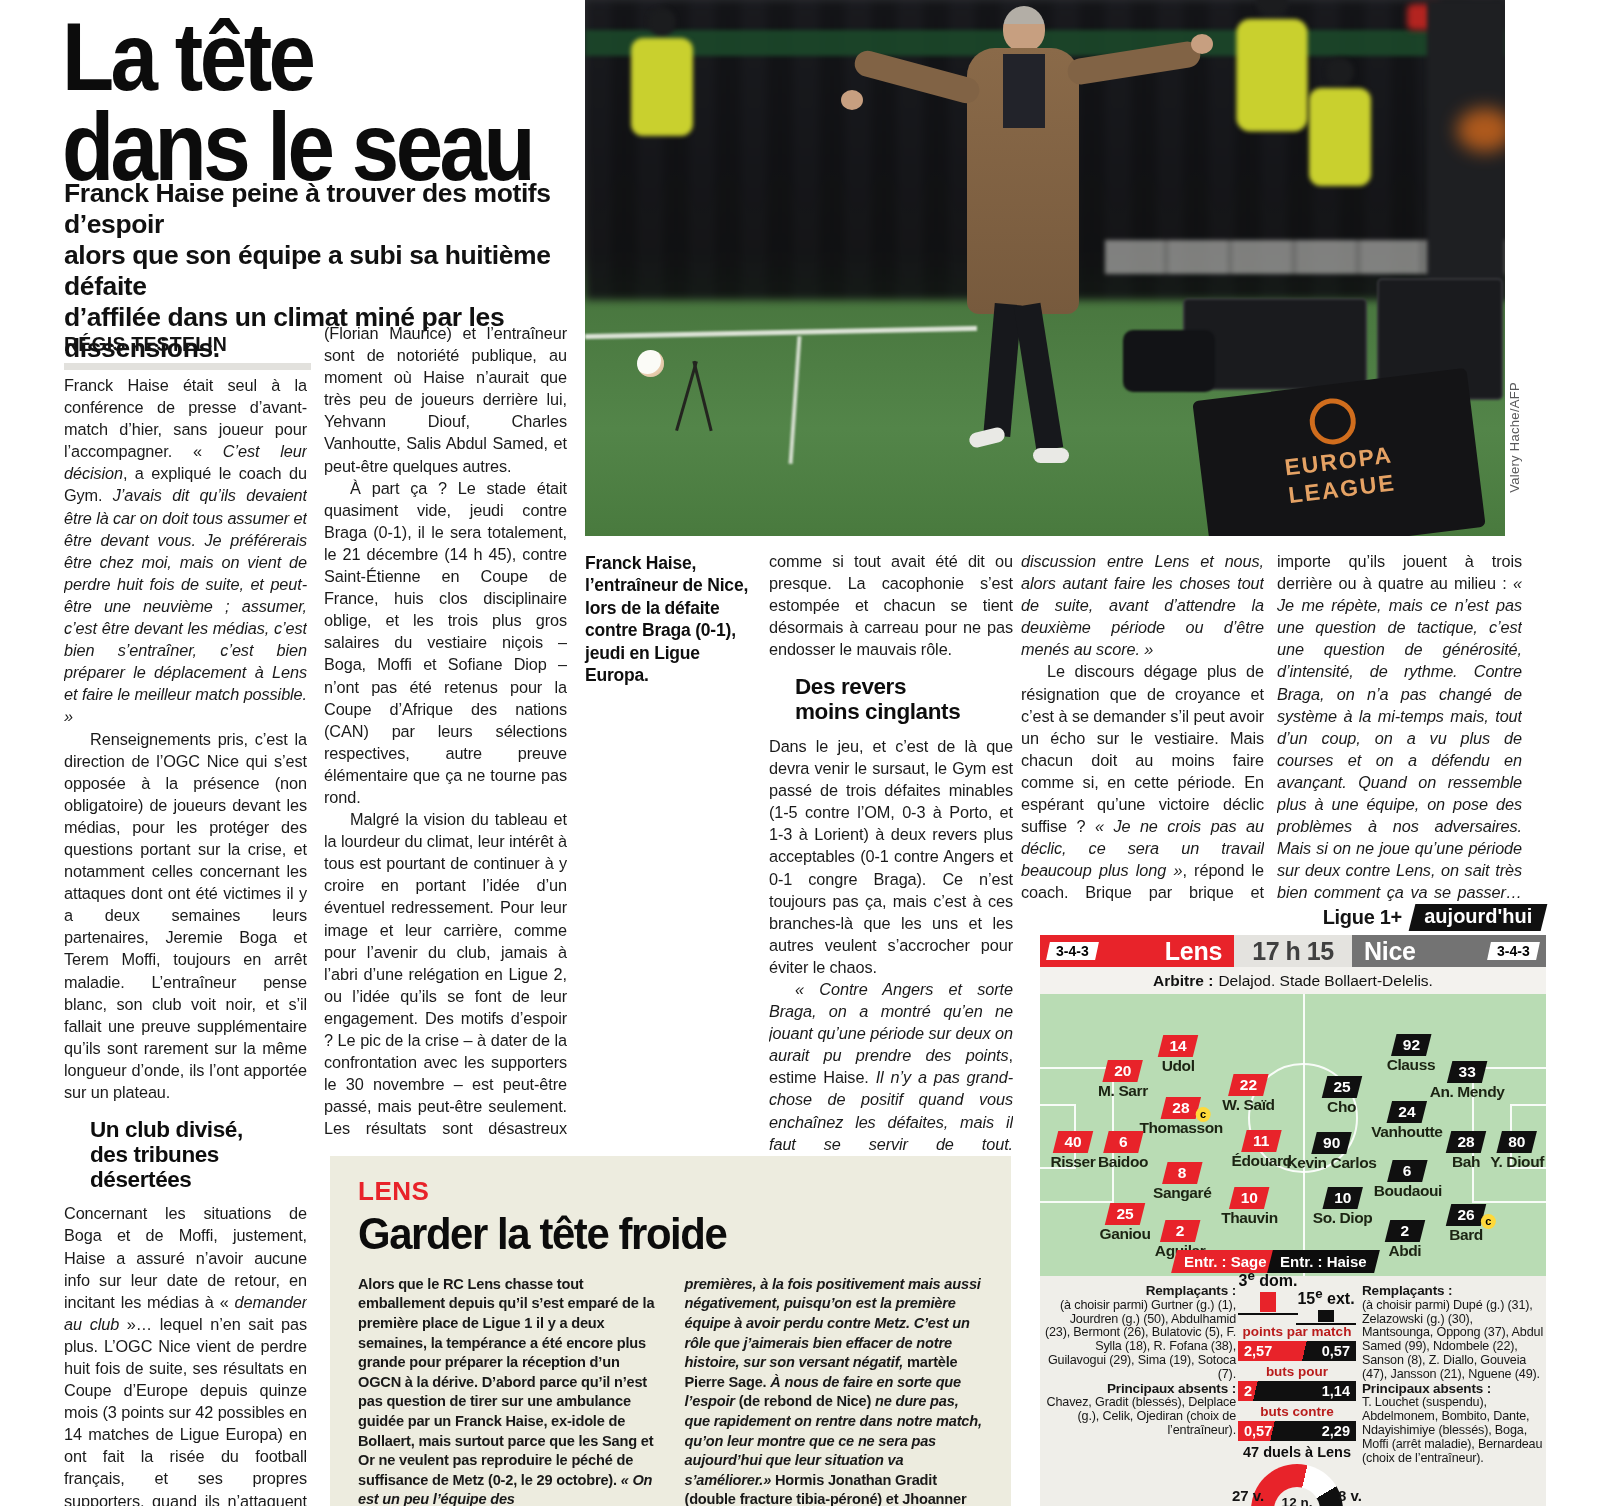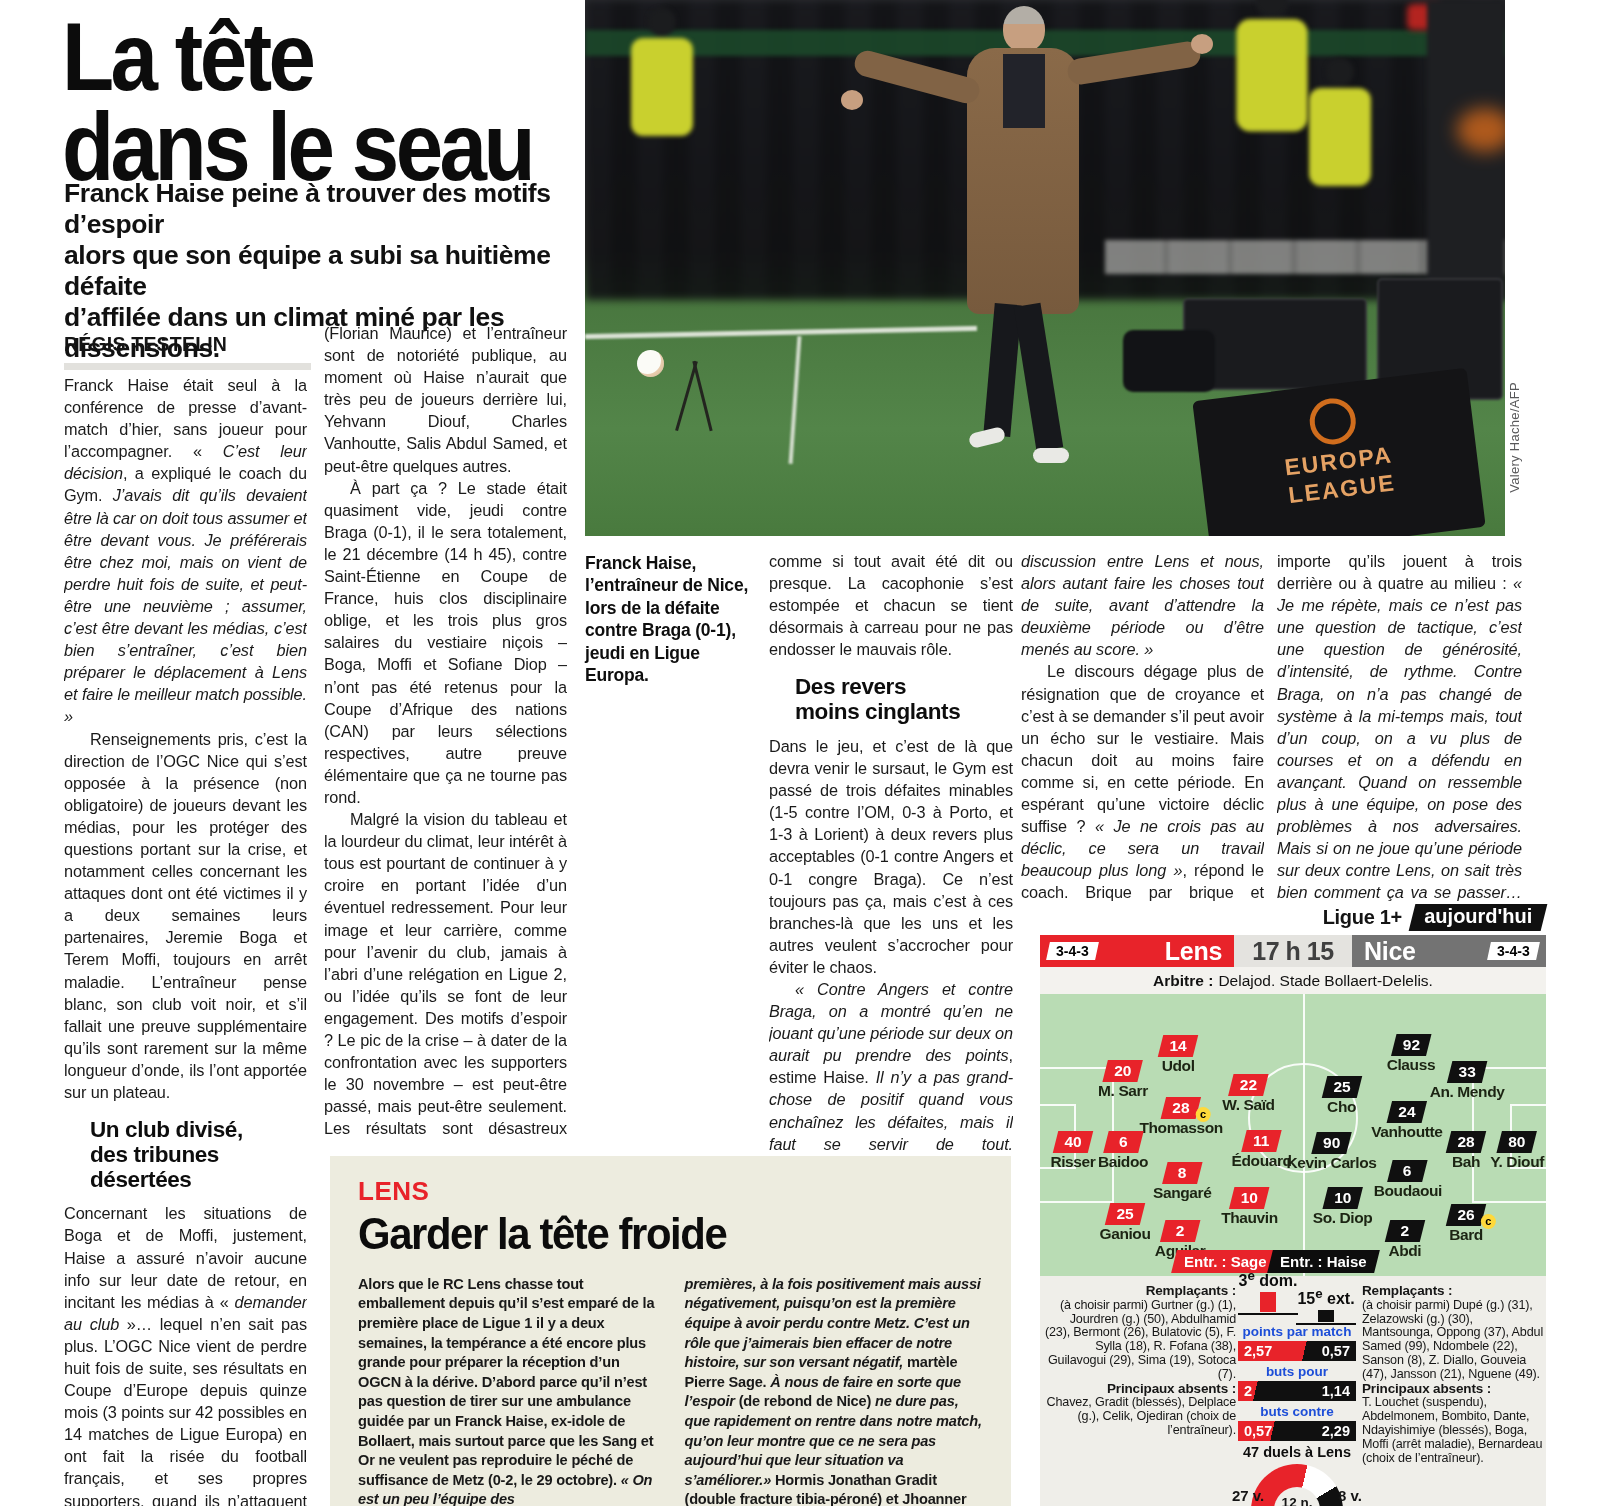--- a/index.html
+++ b/index.html
@@ -159,21 +159,21 @@
   .subs-title{font-weight:700;font-size:13.5px}
   #mid{position:absolute;left:198px;top:0;width:118px;height:100%}
   .rank{position:absolute;width:60px;text-align:center;font-weight:700;font-size:16px;color:#0d0d0d}
   .rank .bar{margin:2px auto 0}
   .rank .base{height:2px;background:#0d0d0d;margin-top:1px}
   #rank-home{left:0;top:-8px}
   #rank-home .bar{width:16px;height:20px;background:#e8232a}
   #rank-away{left:58px;top:10px}
   #rank-away .bar{width:16px;height:12px;background:#0f0f0f}
   #statrows{position:absolute;left:0;right:0;top:48px}
-  .slabel{text-align:center;font-size:13.5px;font-weight:700;height:17px;line-height:16px;color:#1d4ed8}
+  .slabel{text-align:center;font-size:13.5px;font-weight:700;height:17px;line-height:16px;color:#b91c1c}
   .sbar{position:relative;height:20px;margin-bottom:3px}
   .sbar span{position:absolute;top:0;line-height:20px;font-size:14.5px;font-weight:700;color:#fff}
   .sbar .hv{left:6px}
   .sbar .av{right:6px}
   #duels-label{position:absolute;left:-8px;right:-8px;top:168px;text-align:center;
     font-size:14.5px;font-weight:700;color:#0d0d0d}
   #gaugewrap{position:absolute;left:-6px;right:-6px;top:186px;height:48px}
   #gauge{position:absolute;left:50%;bottom:0;transform:translateX(-50%);
     width:92px;height:46px;border-radius:92px 92px 0 0;
     background:conic-gradient(from 270deg at 50% 100%,
@@ -215,21 +215,21 @@
       <p class="ind"><span>À part ça ? Le stade était quasiment vide, jeudi contre Braga (0-1), il le sera totalement, le 21 décembre (14 h 45), contre Saint-Étienne en Coupe de France, huis clos disciplinaire oblige, et les trois plus gros salaires du vestiaire niçois – Boga, Moffi et Sofiane Diop – n’ont pas été retenus pour la Coupe d’Afrique des nations (CAN) par leurs sélections respectives, autre preuve élémentaire que ça ne tourne pas rond.</span></p>
       <p class="ind"><span>Malgré la vision du tableau et la lourdeur du climat, leur intérêt à tous est pourtant de continuer à y croire en portant l’idée d’un éventuel redressement. Pour leur image et leur carrière, comme pour l’avenir du club, jamais à l’abri d’une relégation en Ligue 2, ou l’idée qu’ils se font de leur engagement. Des motifs d’espoir ? Le pic de la crise – à dater de la confrontation avec les supporters le 30 novembre – est peut-être passé, mais peut-être seulement. Les résultats sont désastreux mais l’actualité autour du club est plus calme,</span></p>
     </div>
   <div id="col3" class="col">
       <p><span>comme si tout avait été dit ou presque. La cacophonie s’est estompée et chacun se tient désormais à carreau pour ne pas endosser le mauvais rôle.</span></p>
       <div class="colhead">
         <div>Des revers</div>
         <div>moins cinglants</div>
       </div>
       <p><span>Dans le jeu, et c’est de là que devra venir le sursaut, le Gym est passé de trois défaites minables (1-5 contre l’OM, 0-3 à Porto, et 1-3 à Lorient) à deux revers plus acceptables (0-1 contre Angers et 0-1 congre Braga). Ce n’est toujours pas ça, mais c’est à ces branches-là que les uns et les autres veulent s’accrocher pour éviter le chaos.</span></p>
-      <p class="ind"><span class="it">« Contre Angers et contre Braga, on a montré qu’en ne jouant qu’une période sur deux on aurait pu prendre des points</span><span>, estime Haise. </span><span class="it">Il n’y a pas grand-chose de positif quand vous enchaînez les défaites, mais il faut se servir de tout. Normalement, il n’y a pas de</span></p>
+      <p class="ind"><span class="it">« Contre Angers et sorte Braga, on a montré qu’en ne jouant qu’une période sur deux on aurait pu prendre des points</span><span>, estime Haise. </span><span class="it">Il n’y a pas grand-chose de positif quand vous enchaînez les défaites, mais il faut se servir de tout. Normalement, il n’y a pas de</span></p>
     </div>
   <div id="col4" class="col">
       <p><span class="it">discussion entre Lens et nous, alors autant faire les choses tout de suite, avant d’attendre la deuxième période ou d’être menés au score. »</span></p>
       <p class="ind"><span>Le discours dégage plus de résignation que de croyance et c’est à se demander s’il peut avoir un écho sur le vestiaire. Mais chacun doit au moins faire comme si, en cette période. En espérant qu’une victoire déclic suffise ? </span><span class="it">« Je ne crois pas au déclic, ce sera un travail beaucoup plus long »</span><span>, répond le coach. Brique par brique et marche par marche, et peu</span></p>
     </div>
   <div id="col5" class="col">
       <p><span>importe qu’ils jouent à trois derrière ou à quatre au milieu : </span><span class="it">« Je me répète, mais ce n’est pas une question de tactique, c’est une question de générosité, d’intensité, de rythme. Contre Braga, on n’a pas changé de système à la mi-temps mais, tout d’un coup, on a vu plus de courses et on a défendu en avançant. Quand on ressemble plus à une équipe, on pose des problèmes à nos adversaires. Mais si on ne joue qu’une période sur deux contre Lens, on sait très bien comment ça va se passer… »</span><span> Comme d’habitude.</span><span class="elogo">E</span></p>
     </div>
 
   <div id="photo">

